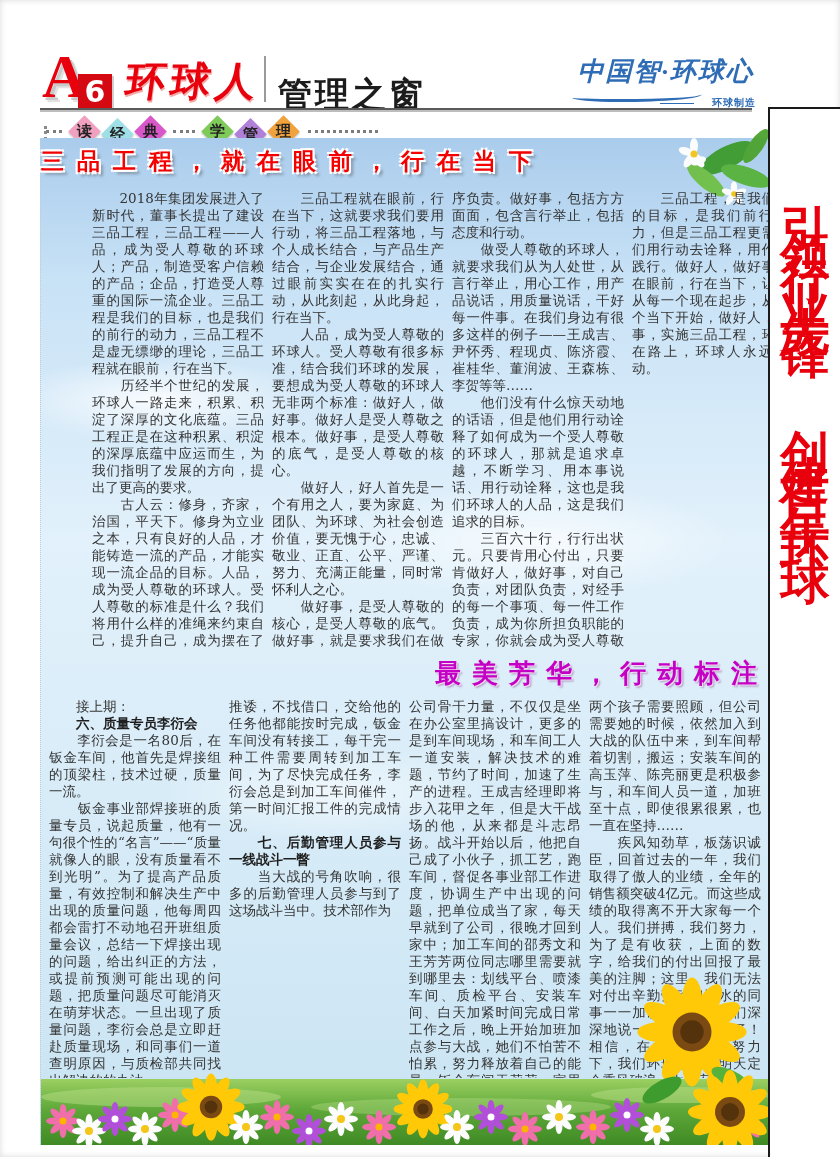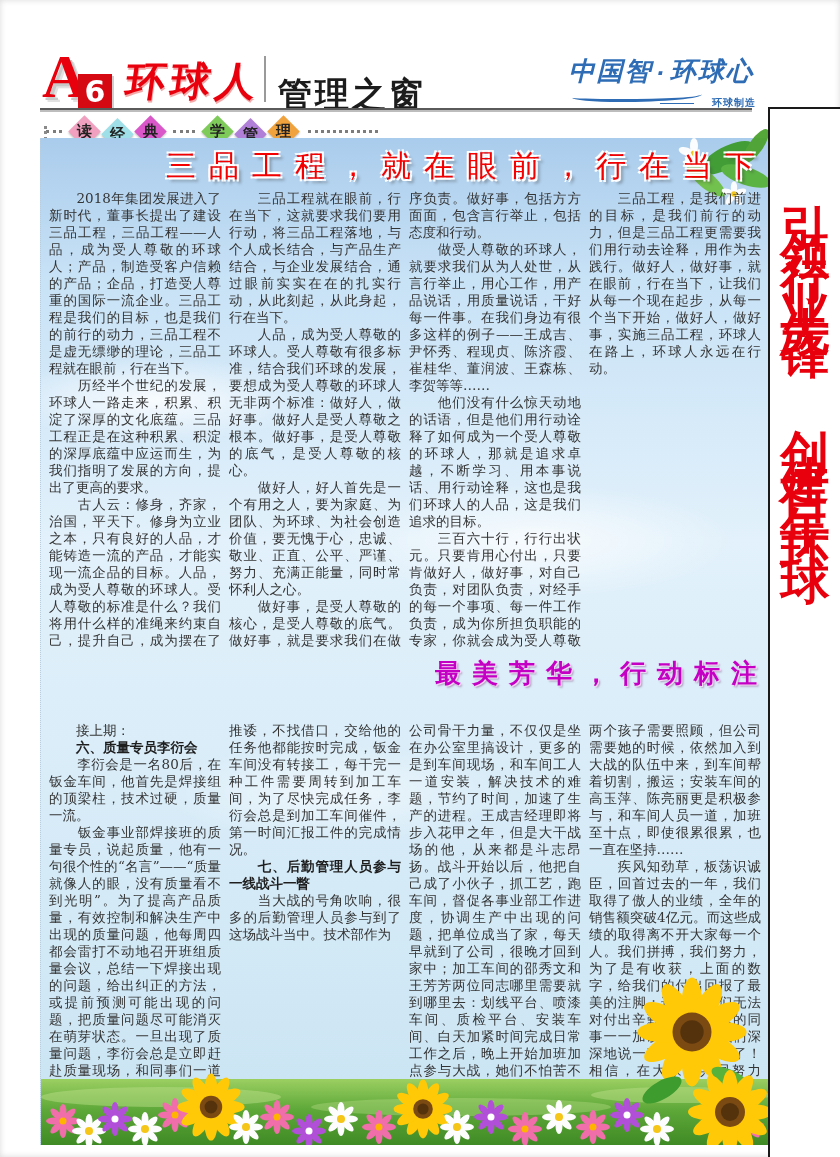--- a/index.html
+++ b/index.html
@@ -14,21 +14,21 @@
               text-shadow:3px 3px 0 #c9c9c9,5px 5px 0 #e2e2e2; font-family:"Liberation Serif",serif; }
   .six-box { position:absolute; left:36px; top:28px; width:34px; height:36px; background:#d40912;
              color:#fff; font-size:30px; font-weight:900; text-align:center; line-height:36px;
              box-shadow:2px 2px 0 #cfcfcf; }
   .masthead { position:absolute; left:86px; top:8px; font-size:40px; font-weight:900; color:#e8000d;
               transform:skewX(-8deg); letter-spacing:5px; text-shadow:1px 2px 0 #f4a8a8;
               font-family:"DejaVu Serif","Liberation Serif",serif; }
   .hdr-div { position:absolute; left:224px; top:10px; width:2px; height:46px; background:#9a9a9a; }
   .section-name { position:absolute; left:238px; top:26px; font-size:34px; font-weight:bold; color:#1c1c1c; letter-spacing:3px;text-align:right; }
   .slogan { position:absolute; right:18px; top:8px; color:#2e6cb5; font-size:26px; font-weight:900;
-            font-style:italic; letter-spacing:2px; font-family:Liberation Mono, monospace; }
+            font-style:italic; letter-spacing:2px; font-family:Liberation Serif, serif; }
   .swoosh { position:absolute; right:70px; top:44px; width:130px; height:12px;
             border-bottom:3px solid #2e6cb5; border-radius:0 0 70% 40%; }
   .slogan-sub { position:absolute; right:16px; top:50px; font-size:10px; color:#2e6cb5; font-weight:bold; letter-spacing:1px; }
   .slogan-dash { position:absolute; right:78px; top:57px; width:34px; height:1px; background:#2e6cb5; }
   .hdr-rule { position:absolute; left:40px; top:108px; width:712px; height:4px;
               background:linear-gradient(180deg,#5a5a5a 0 2px,#bdbdbd 2px 4px); }
 
   
   .tagline { position:absolute; left:46px; top:116px; height:30px; display:flex; align-items:center; }
   .dots { height:2px; border-bottom:3px dotted #7c7c7c; }
@@ -52,30 +52,30 @@
 
   
   .content { position:absolute; left:40px; top:138px; width:728px; height:1007px;
              background:
                radial-gradient(ellipse 220px 60px at 16% 26%, rgba(255,255,255,.85), transparent 70%),
                radial-gradient(ellipse 280px 80px at 68% 40%, rgba(255,255,255,.75), transparent 70%),
                radial-gradient(ellipse 240px 70px at 40% 65%, rgba(255,255,255,.6), transparent 70%),
                linear-gradient(180deg,#aaccec 0%,#c8e2f6 14%,#e2f1fb 40%,#d8ecf8 65%,#cfe7f5 88%,#c8e3f2 100%);
              border-left:1px dotted #b9cede; }
 
-  .headline1 { position:absolute; left:0; top:8px; width:100%; text-align:right;
-               font-size:30px; font-weight:400; color:#f40000; letter-spacing:13px; white-space:nowrap;
+  .headline1 { position:absolute; left:0; top:8px; width:100%; text-align:left;
+               font-size:23px; font-weight:700; color:#f40000; letter-spacing:13px; white-space:nowrap;
                text-shadow:-2px -2px 0 #fff,2px -2px 0 #fff,-2px 2px 0 #fff,2px 2px 0 #fff,4px 4px 3px rgba(60,60,60,.45); }
   .headline2 { position:absolute; left:0; top:518px; width:100%; text-align:right;
                font-size:26px; font-weight:900; color:#c400c4; letter-spacing:11px; white-space:nowrap;
                text-shadow:1px 1px 0 #f7d9f7,2px 2px 2px rgba(80,0,80,.35); }
 
   .cols { position:absolute; left:8px; width:712px; display:flex; justify-content:space-between; overflow:hidden; }
-  .cols-a1 { top:52px; height:460px; }
-  .cols-a2 { top:560px; height:380px;margin-top:24px; }
+  .cols-a1 { top:52px; height:460px;margin-left:43px; }
+  .cols-a2 { top:560px; height:380px; }
   .col { width:172px; overflow:hidden; }
   .col p { font-size:13.5px; line-height:17px; color:#343434; text-align:justify;
            font-family:"DejaVu Serif","Liberation Serif",serif; }
   .col p.subhead { font-weight:bold; color:#1e1e1e; }
 
   
   .leafdecor { position:absolute; right:-6px; top:-10px; }
   .grass { position:absolute; left:0; bottom:0; width:728px; height:108px; }
   .bigsun { position:absolute; right:-4px; bottom:0; }
 

